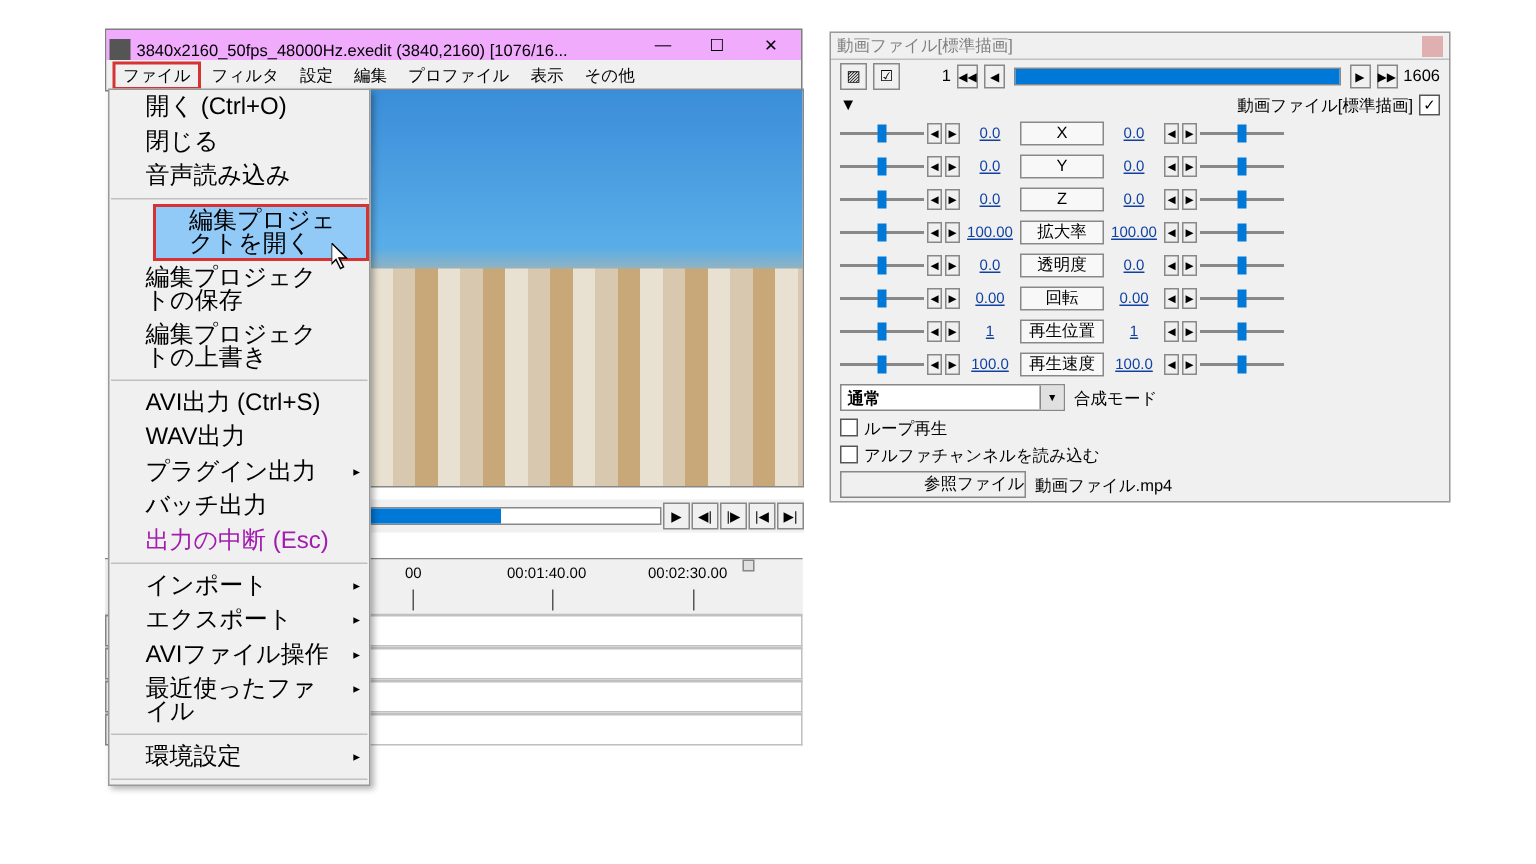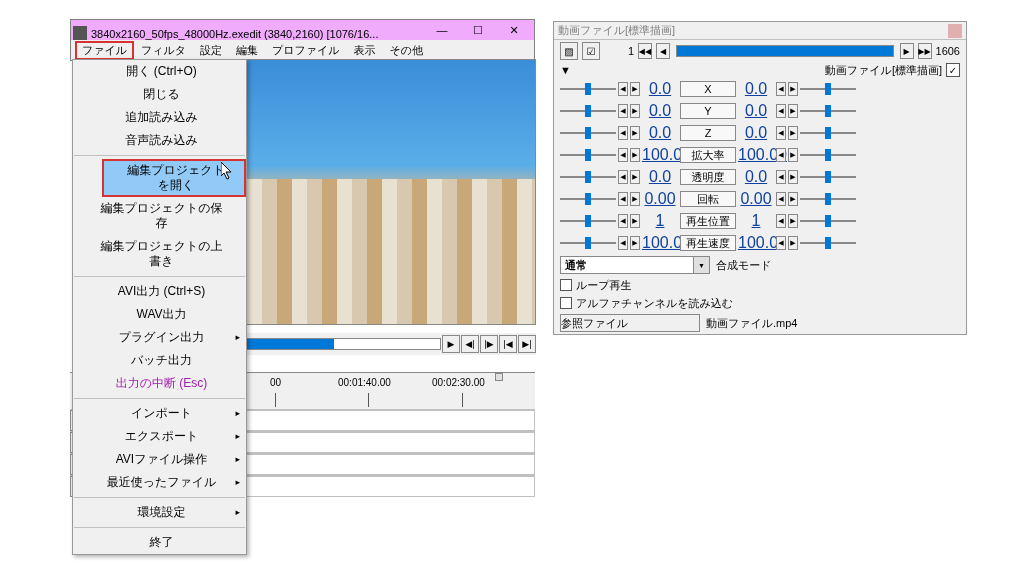--- a/index.html
+++ b/index.html
@@ -10,21 +10,21 @@
 .titlebar { height: 20px; display: flex; align-items: flex-end; padding: 0 2px; background: #f0abfc; }
 .titlebar-icon { width: 14px; height: 14px; background: #555; margin-right: 4px; display: inline-block; }
 .titlebar-text { flex: 1; font-size: 11px; white-space: nowrap; overflow: hidden; }
 .titlebar-btn { width: 36px; height: 20px; display: inline-flex; align-items: center; justify-content: center; cursor: pointer; }
 .menubar { height: 20px; display: flex; align-items: center; background: #f0f0f0; padding: 0 4px; }
 .menu-item { padding: 2px 7px; cursor: pointer; }
 .menu-item.hl { border: 2px solid #d63434; padding: 0 5px; }
 
 
 .dropdown { position: absolute; left: 72px; top: 59px; width: 175px; background: #f0f0f0; border: 1px solid #999; box-shadow: 2px 2px 4px rgba(0,0,0,0.3); z-index: 10; }
-.dd-item { padding: 4px 20px 4px 24px; cursor: pointer; position: relative; font-size: 12px; line-height: 15px; text-align: center; }
+.dd-item { padding: 4px 20px 4px 24px; cursor: pointer; position: relative; font-size: 16px; line-height: 15px; }
 .dd-item.hover { background: #91c9f7; border: 2px solid #d63434; padding: 2px 18px 2px 22px; margin-left: 29px; }
 .dd-item.disabled { color: #a21caf; }
 .dd-item.has-sub::after { content: '▸'; position: absolute; right: 6px; top: 4px; font-size: 9px; }
 .dd-sep { height: 1px; background: #c0c0c0; margin: 3px 1px; }
 
 
 .preview { position: absolute; left: 246px; top: 59px; width: 290px; height: 266px; background: linear-gradient(to bottom, #3a8dd8 0%, #5aaee8 40%, #c8b89a 50%, #e0d5c0 100%); border: 1px solid #888; }
 .preview-buildings { position: absolute; bottom: 0; left: 0; right: 0; height: 55%; background: repeating-linear-gradient(90deg, #e8e0d0 0 15px, #d8c8b0 15px 30px, #c8a878 30px 45px); }
 
 
@@ -58,31 +58,31 @@
 .prop-subheader { height: 16px; display: flex; align-items: center; padding: 0 6px; font-size: 10px; }
 .prop-subheader-arrow { width: 10px; }
 .prop-subheader-text { flex: 1; text-align: right; }
 .prop-subheader-check { width: 14px; height: 14px; border: 1px solid #555; background: #fff; display: inline-flex; align-items: center; justify-content: center; font-size: 10px; margin-left: 4px; }
 
 .prop-row { height: 22px; display: flex; align-items: center; padding: 0 6px; gap: 2px; }
 .slider-l, .slider-r { width: 56px; height: 6px; position: relative; }
 .slider-l::before, .slider-r::before { content: ''; position: absolute; top: 2px; left: 0; right: 0; height: 2px; background: #888; }
 .slider-thumb { position: absolute; top: -3px; width: 6px; height: 12px; background: #0078d7; }
 .nudge { width: 10px; height: 14px; border: 1px solid #888; background: #f0f0f0; display: inline-flex; align-items: center; justify-content: center; font-size: 7px; cursor: pointer; padding: 0; }
-.val { width: 36px; font-size: 16px; text-decoration: underline; color: #1040a0; text-align: center; cursor: text; }
+.val { width: 36px; font-size: 10px; text-decoration: underline; color: #1040a0; text-align: center; cursor: text; }
 .prop-label { width: 56px; height: 16px; border: 1px solid #888; background: #f8f8f8; text-align: center; font-size: 11px; line-height: 14px; cursor: pointer; }
 
 .prop-combo-row { height: 22px; display: flex; align-items: center; padding: 0 6px; gap: 6px; }
 .prop-combo { width: 150px; height: 18px; border: 1px solid #888; background: #fff; display: flex; align-items: center; font-weight: bold; }
 .prop-combo-text { flex: 1; padding: 0 4px; }
 .prop-combo-btn { width: 16px; height: 100%; border-left: 1px solid #888; background: #e0e0e0; display: inline-flex; align-items: center; justify-content: center; font-size: 7px; }
 .prop-check-row { height: 18px; display: flex; align-items: center; padding: 0 6px; gap: 4px; }
 .cbox { width: 12px; height: 12px; border: 1px solid #555; background: #fff; }
 .prop-ref-row { height: 22px; display: flex; align-items: center; padding: 2px 6px; gap: 6px; }
-.prop-ref-btn { width: 140px; height: 18px; border: 1px solid #888; background: #f0f0f0; text-align: left; line-height: 16px; cursor: pointer; }
+.prop-ref-btn { width: 124px; height: 18px; border: 1px solid #888; background: #f0f0f0; text-align: right; line-height: 16px; cursor: pointer; }
 
 .cursor-arrow { position: absolute; left: 221px; top: 162px; z-index: 20; pointer-events: none; }
 </style>
 </head>
 <body>
 
 <div class="main-window">
   <div class="titlebar">
     <span class="titlebar-icon"></span>
     <span class="titlebar-text">3840x2160_50fps_48000Hz.exedit (3840,2160)  [1076/16...</span>
@@ -97,41 +97,39 @@
     <span class="menu-item">編集</span>
     <span class="menu-item">プロファイル</span>
     <span class="menu-item">表示</span>
     <span class="menu-item">その他</span>
   </div>
 </div>
 
 <div class="dropdown">
   <div class="dd-item">開く (Ctrl+O)</div>
   <div class="dd-item">閉じる</div>
-  <div class="dd-item">追加読み込み</div>
   <div class="dd-item">音声読み込み</div>
   <div class="dd-sep"></div>
   <div class="dd-item hover">編集プロジェクトを開く</div>
   <div class="dd-item">編集プロジェクトの保存</div>
   <div class="dd-item">編集プロジェクトの上書き</div>
   <div class="dd-sep"></div>
   <div class="dd-item">AVI出力 (Ctrl+S)</div>
   <div class="dd-item">WAV出力</div>
   <div class="dd-item has-sub">プラグイン出力</div>
   <div class="dd-item">バッチ出力</div>
   <div class="dd-item disabled">出力の中断 (Esc)</div>
   <div class="dd-sep"></div>
   <div class="dd-item has-sub">インポート</div>
   <div class="dd-item has-sub">エクスポート</div>
   <div class="dd-item has-sub">AVIファイル操作</div>
   <div class="dd-item has-sub">最近使ったファイル</div>
   <div class="dd-sep"></div>
   <div class="dd-item has-sub">環境設定</div>
   <div class="dd-sep"></div>
-  <div class="dd-item">終了</div>
 </div>
 
 <svg class="cursor-arrow" width="14" height="18">
   <path d="M0 0 L0 14 L3 11 L6 17 L8 16 L5 10 L10 10 Z" fill="#fff" stroke="#000" stroke-width="1"></path>
 </svg>
 
 <div class="preview">
   <div class="preview-buildings"></div>
 </div>
 

